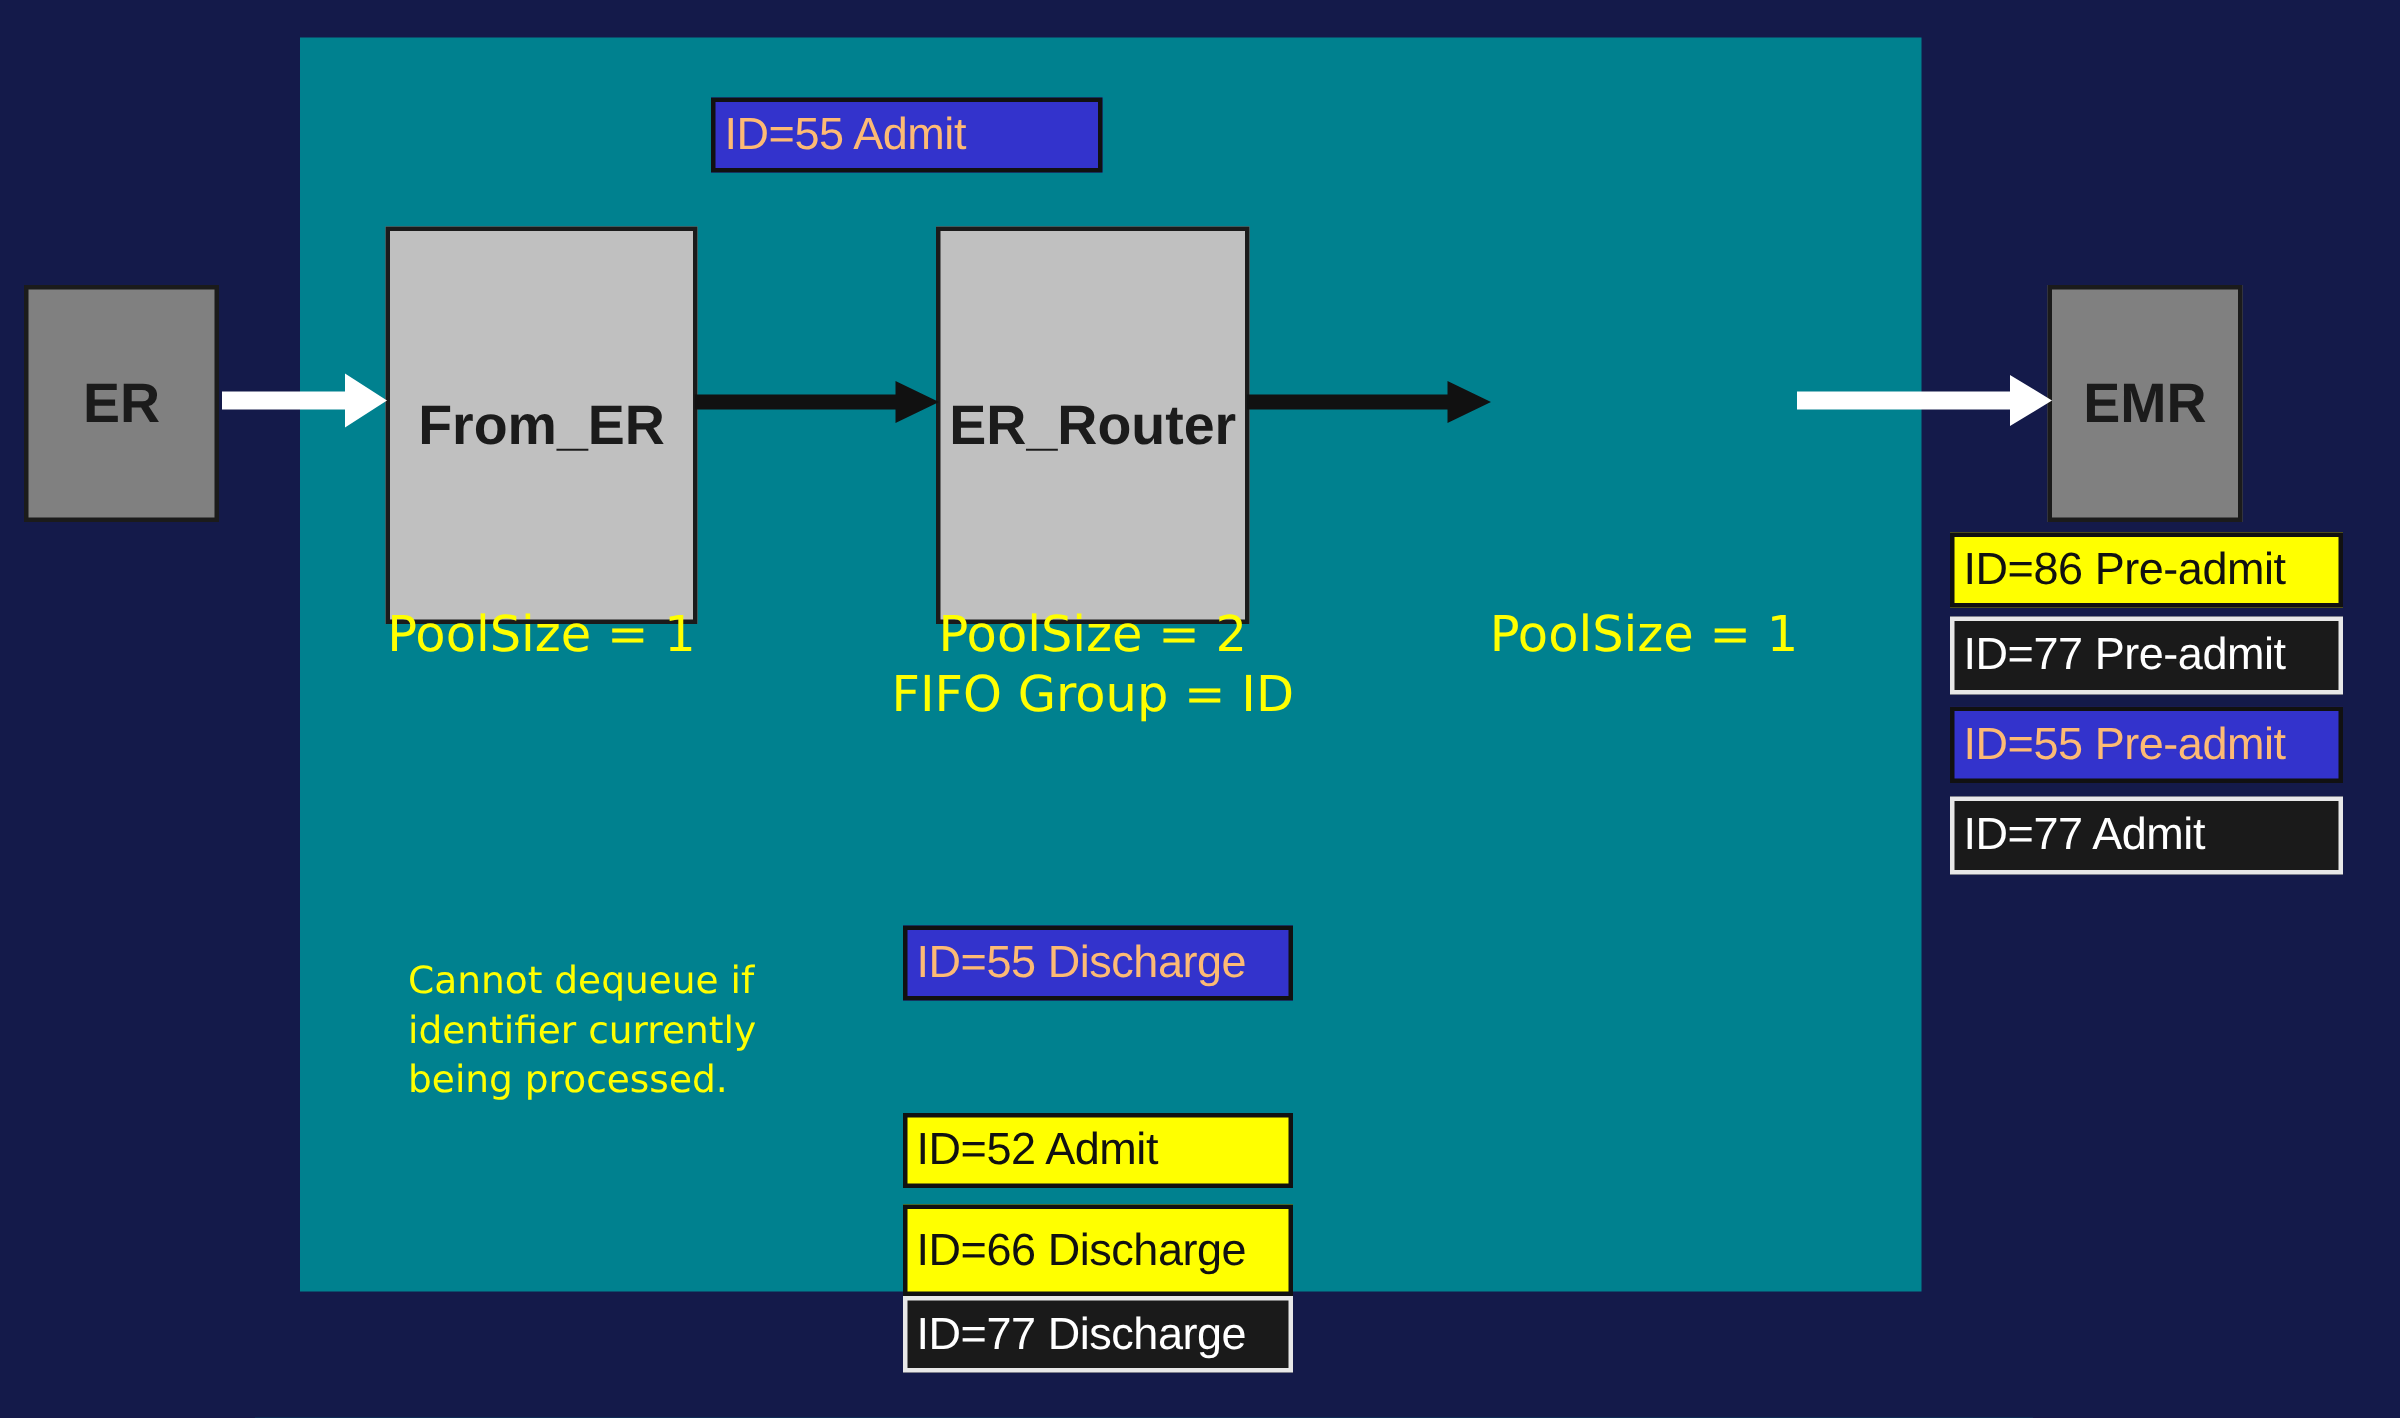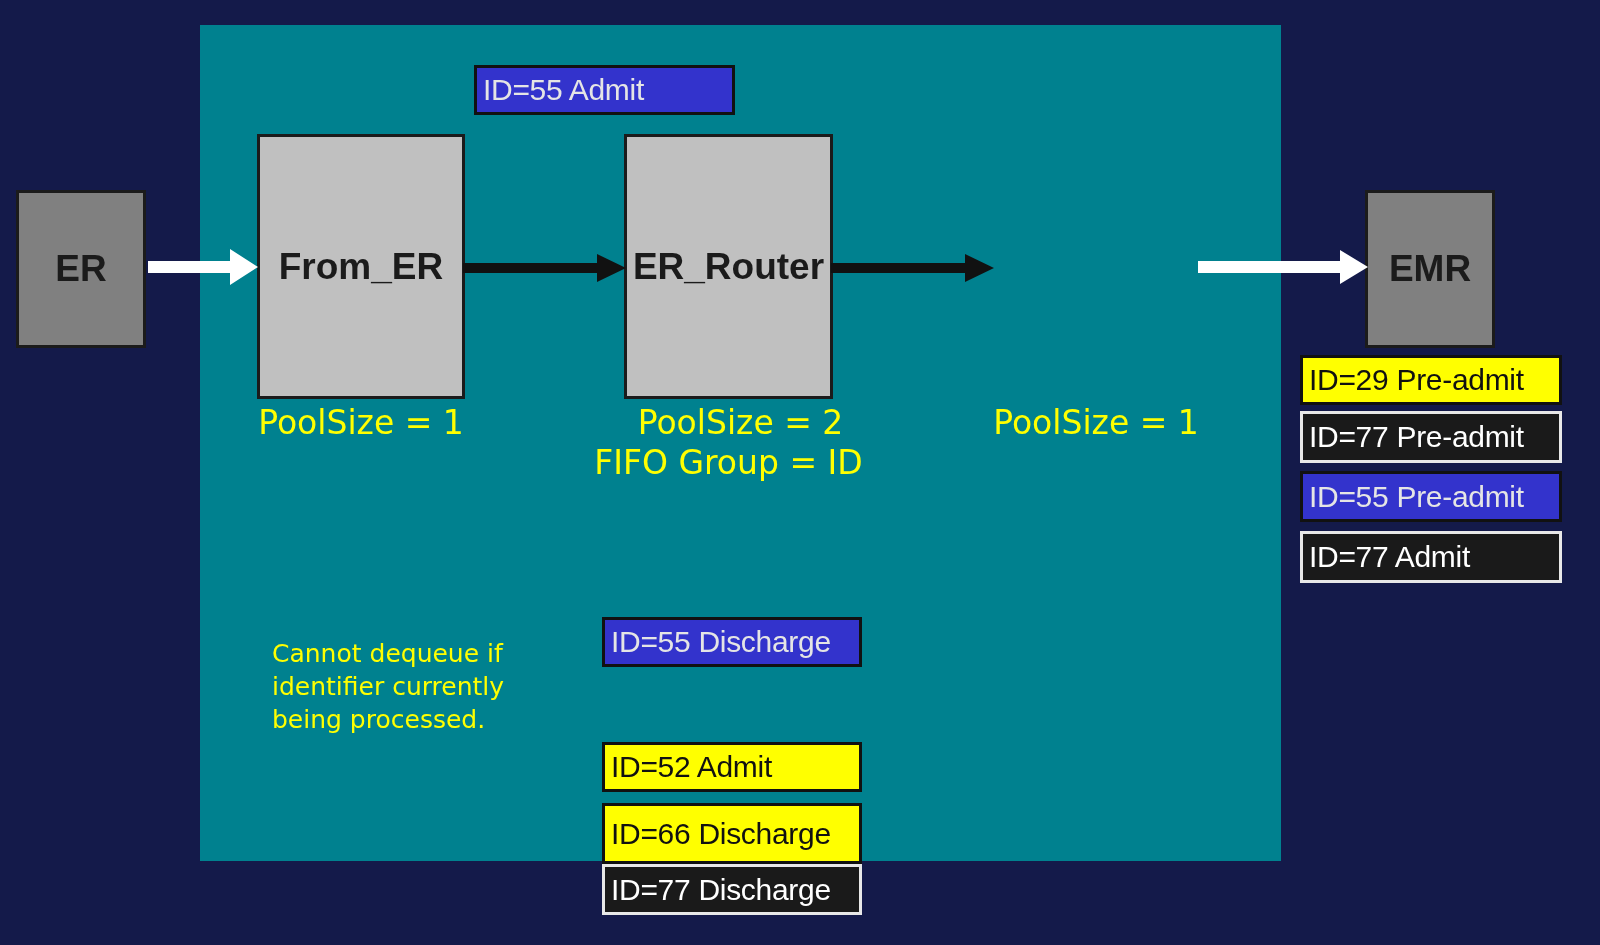--- a/index.html
+++ b/index.html
@@ -41,20 +41,21 @@
     font-weight: bold;
     color: #1b1b1b;
     letter-spacing: 0px;
     white-space: nowrap;
   }
   .node.external {
     background: #808080;
   }
   .node.internal {
     background: #C0C0C0;
+    margin-top: 17px;
   }
 
   
   .config-caption {
     position: absolute;
     color: #FFFF00;
     font-size: 33px;
     font-family: "DejaVu Sans", sans-serif;
     white-space: nowrap;
     text-align: center;
@@ -72,21 +73,21 @@
     position: absolute;
     box-sizing: border-box;
     display: flex;
     align-items: center;
     padding-left: 6px;
     font-size: 30px;
     white-space: nowrap;
     letter-spacing: -0.3px;
   }
   .msg.yellow  { background: #FFFF00; color: #111111; border: 3px solid #111111; }
-  .msg.blue    { background: #3333CC; color: #e5e5e5; border: 3px solid #111111; }
+  .msg.blue    { background: #3333CC; color: #fdba74; border: 3px solid #111111; }
   .msg.dark    { background: #1A1A1A; color: #FFFFFF; border: 3px solid #E8E8E8; }
 
   
   .arrow { position: absolute; }
   .arrow svg { display: block; }
 </style>
 </head>
 <body>
 
 <div id="stage">
@@ -129,38 +130,38 @@
   </div>
 
   <div class="arrow" style="left:1198px; top:248px; width:172px; height:38px;">
     <svg width="172" height="38" viewBox="0 0 172 38">
       <path d="M0,13 L142,13 L142,2 L170,19 L142,36 L142,25 L0,25 Z" fill="#FFFFFF"></path>
     </svg>
   </div>
 
   <div class="config-caption" style="left:257px; top:403px; width:208px;">PoolSize = 1</div>
 
-  <div class="config-caption" style="left:624px; top:403px; width:209px;margin-left:12px;">PoolSize = 2</div>
+  <div class="config-caption" style="left:624px; top:403px; width:209px;">PoolSize = 2</div>
 
   <div class="config-caption" style="left:584px; top:443px; width:289px;">FIFO Group = ID</div>
 
   <div class="config-caption" style="left:992px; top:403px; width:208px;">PoolSize = 1</div>
 
   <div class="note-text" style="left:272px; top:637px; width:290px;">
     <div>Cannot dequeue if</div>
     <div>identifier currently</div>
     <div>being processed.</div>
   </div>
 
   <div class="msg blue" style="left:474px; top:65px; width:261px; height:50px;">
     <span>ID=55 Admit</span>
   </div>
 
   <div class="msg yellow" style="left:1300px; top:355px; width:262px; height:50px;">
-    <span>ID=29 Pre-admit</span>
+    <span>ID=86 Pre-admit</span>
   </div>
   <div class="msg dark" style="left:1300px; top:411px; width:262px; height:52px;">
     <span>ID=77 Pre-admit</span>
   </div>
   <div class="msg blue" style="left:1300px; top:471px; width:262px; height:51px;">
     <span>ID=55 Pre-admit</span>
   </div>
   <div class="msg dark" style="left:1300px; top:531px; width:262px; height:52px;">
     <span>ID=77 Admit</span>
   </div>

